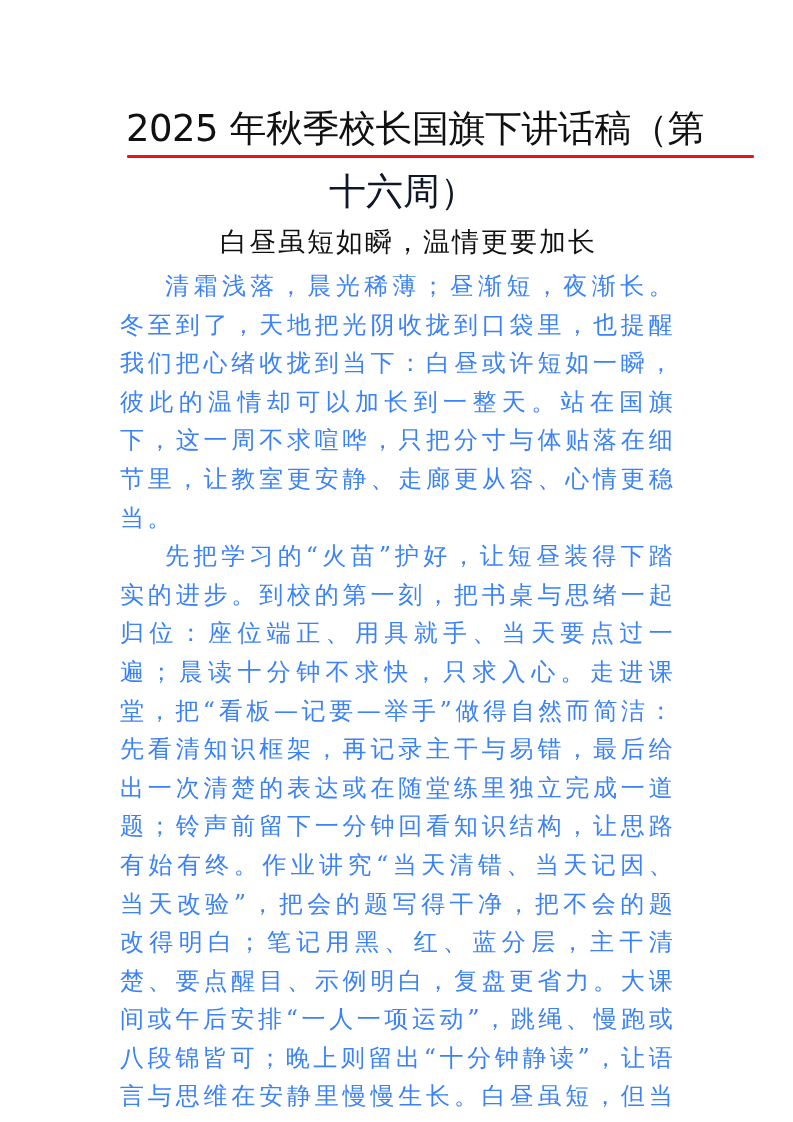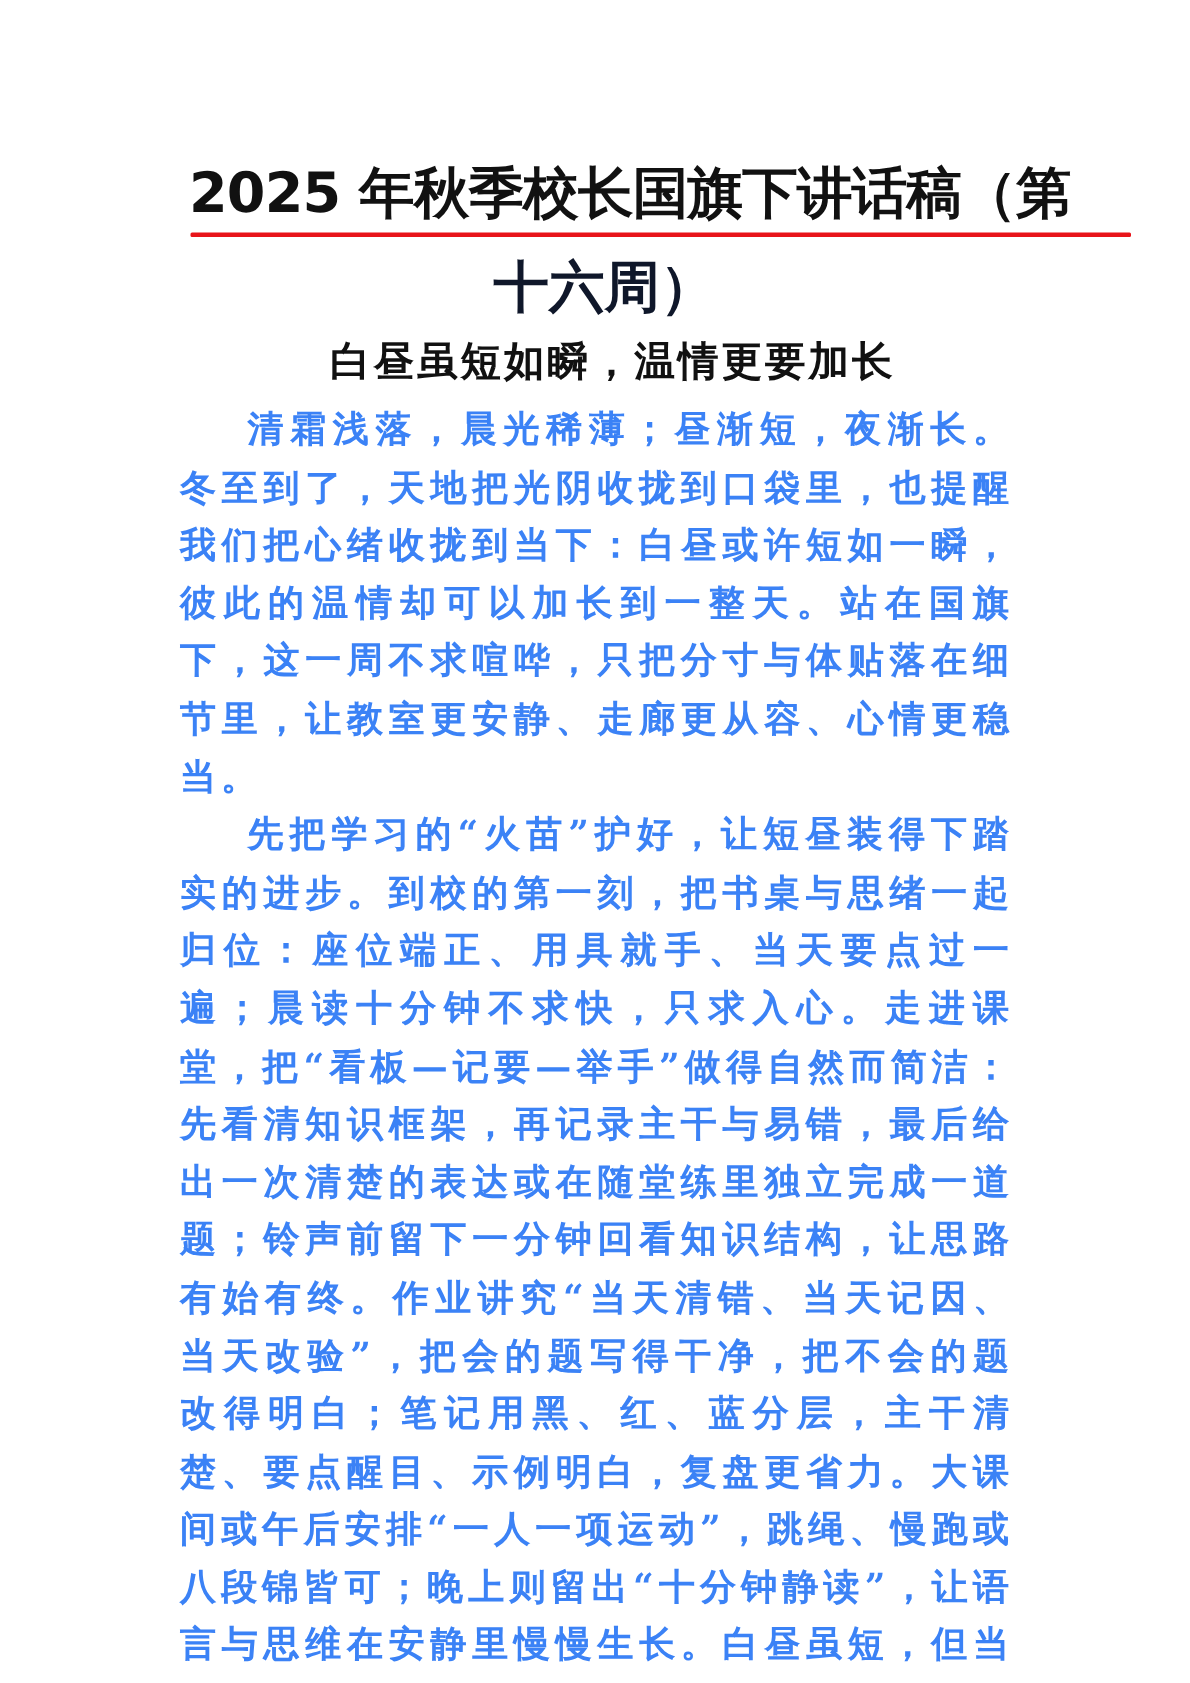--- a/index.html
+++ b/index.html
@@ -13,21 +13,20 @@
       position: relative;
       overflow: hidden;
       color: #111111;
     }
     .page {
       position: absolute;
       left: 0; top: 0;
       width: 793px;
       height: 1122px;
       background: #ffffff;
-      font-weight: bold;
     }
     .title-line1 {
       position: absolute;
       left: 126px;
       top: 104px;
       font-family: "DejaVu Sans", "Liberation Sans", sans-serif;
       font-size: 37px;
       line-height: 50px;
       white-space: nowrap;
       color: #111111;

